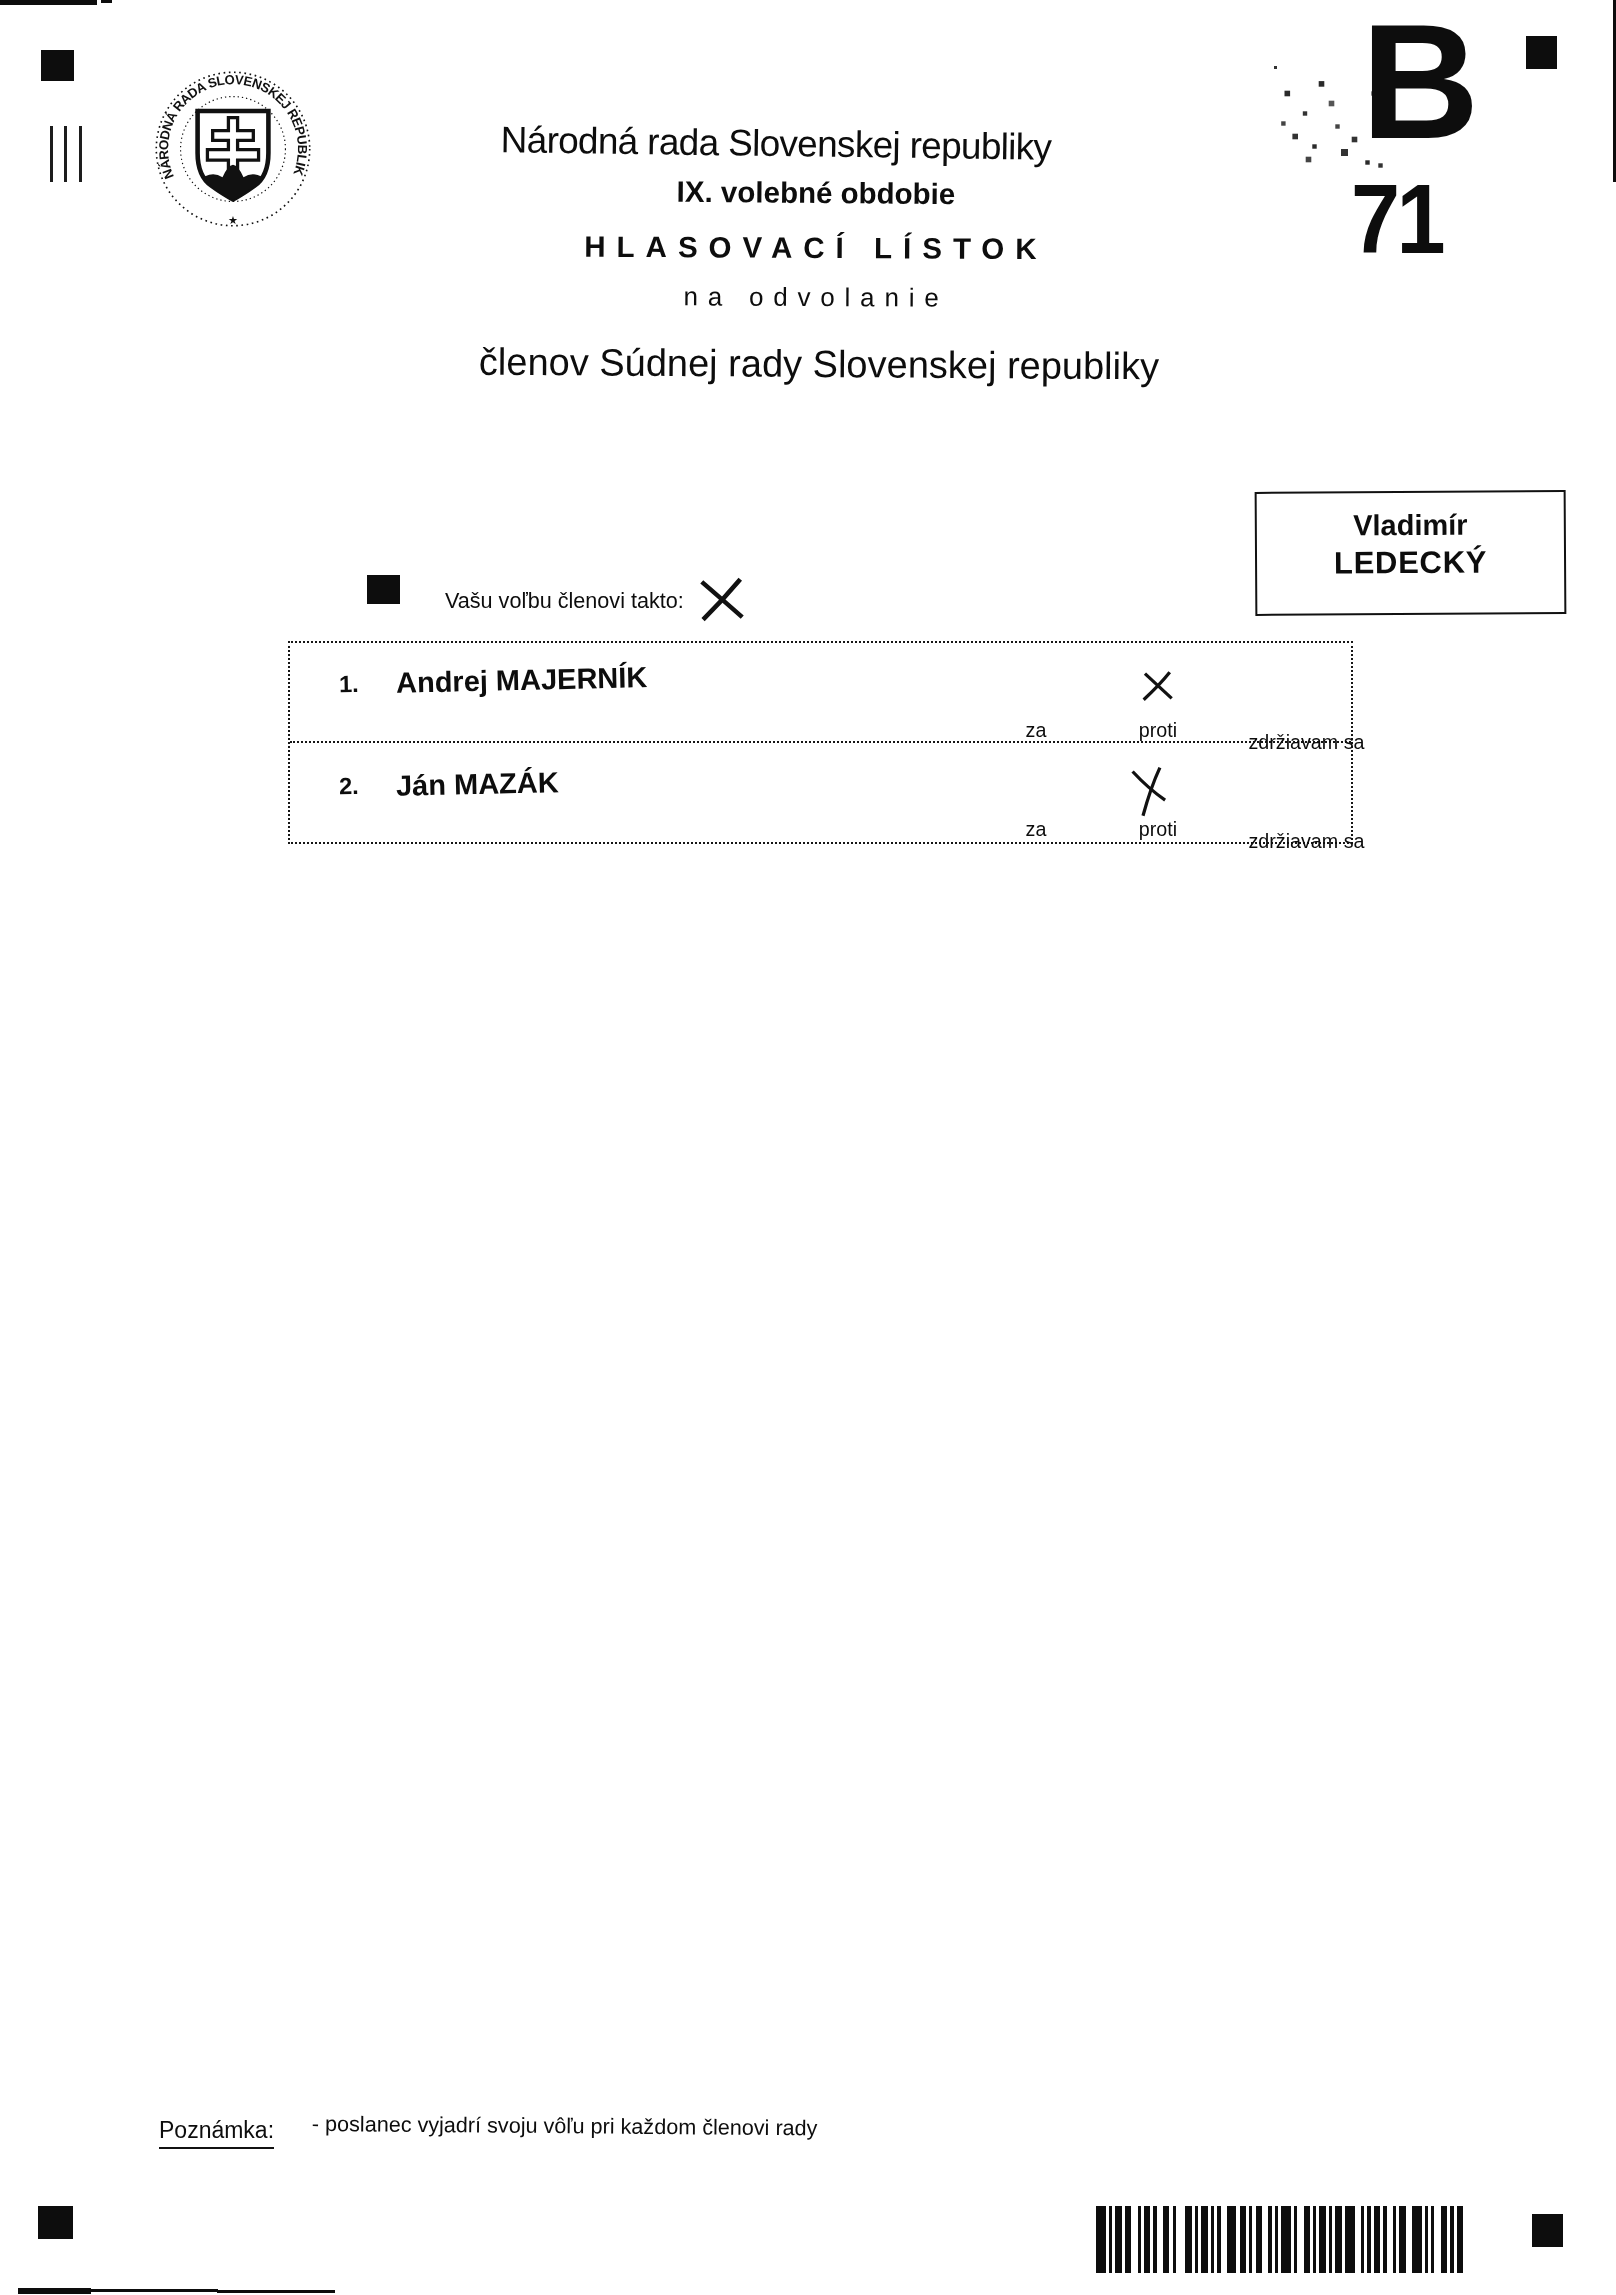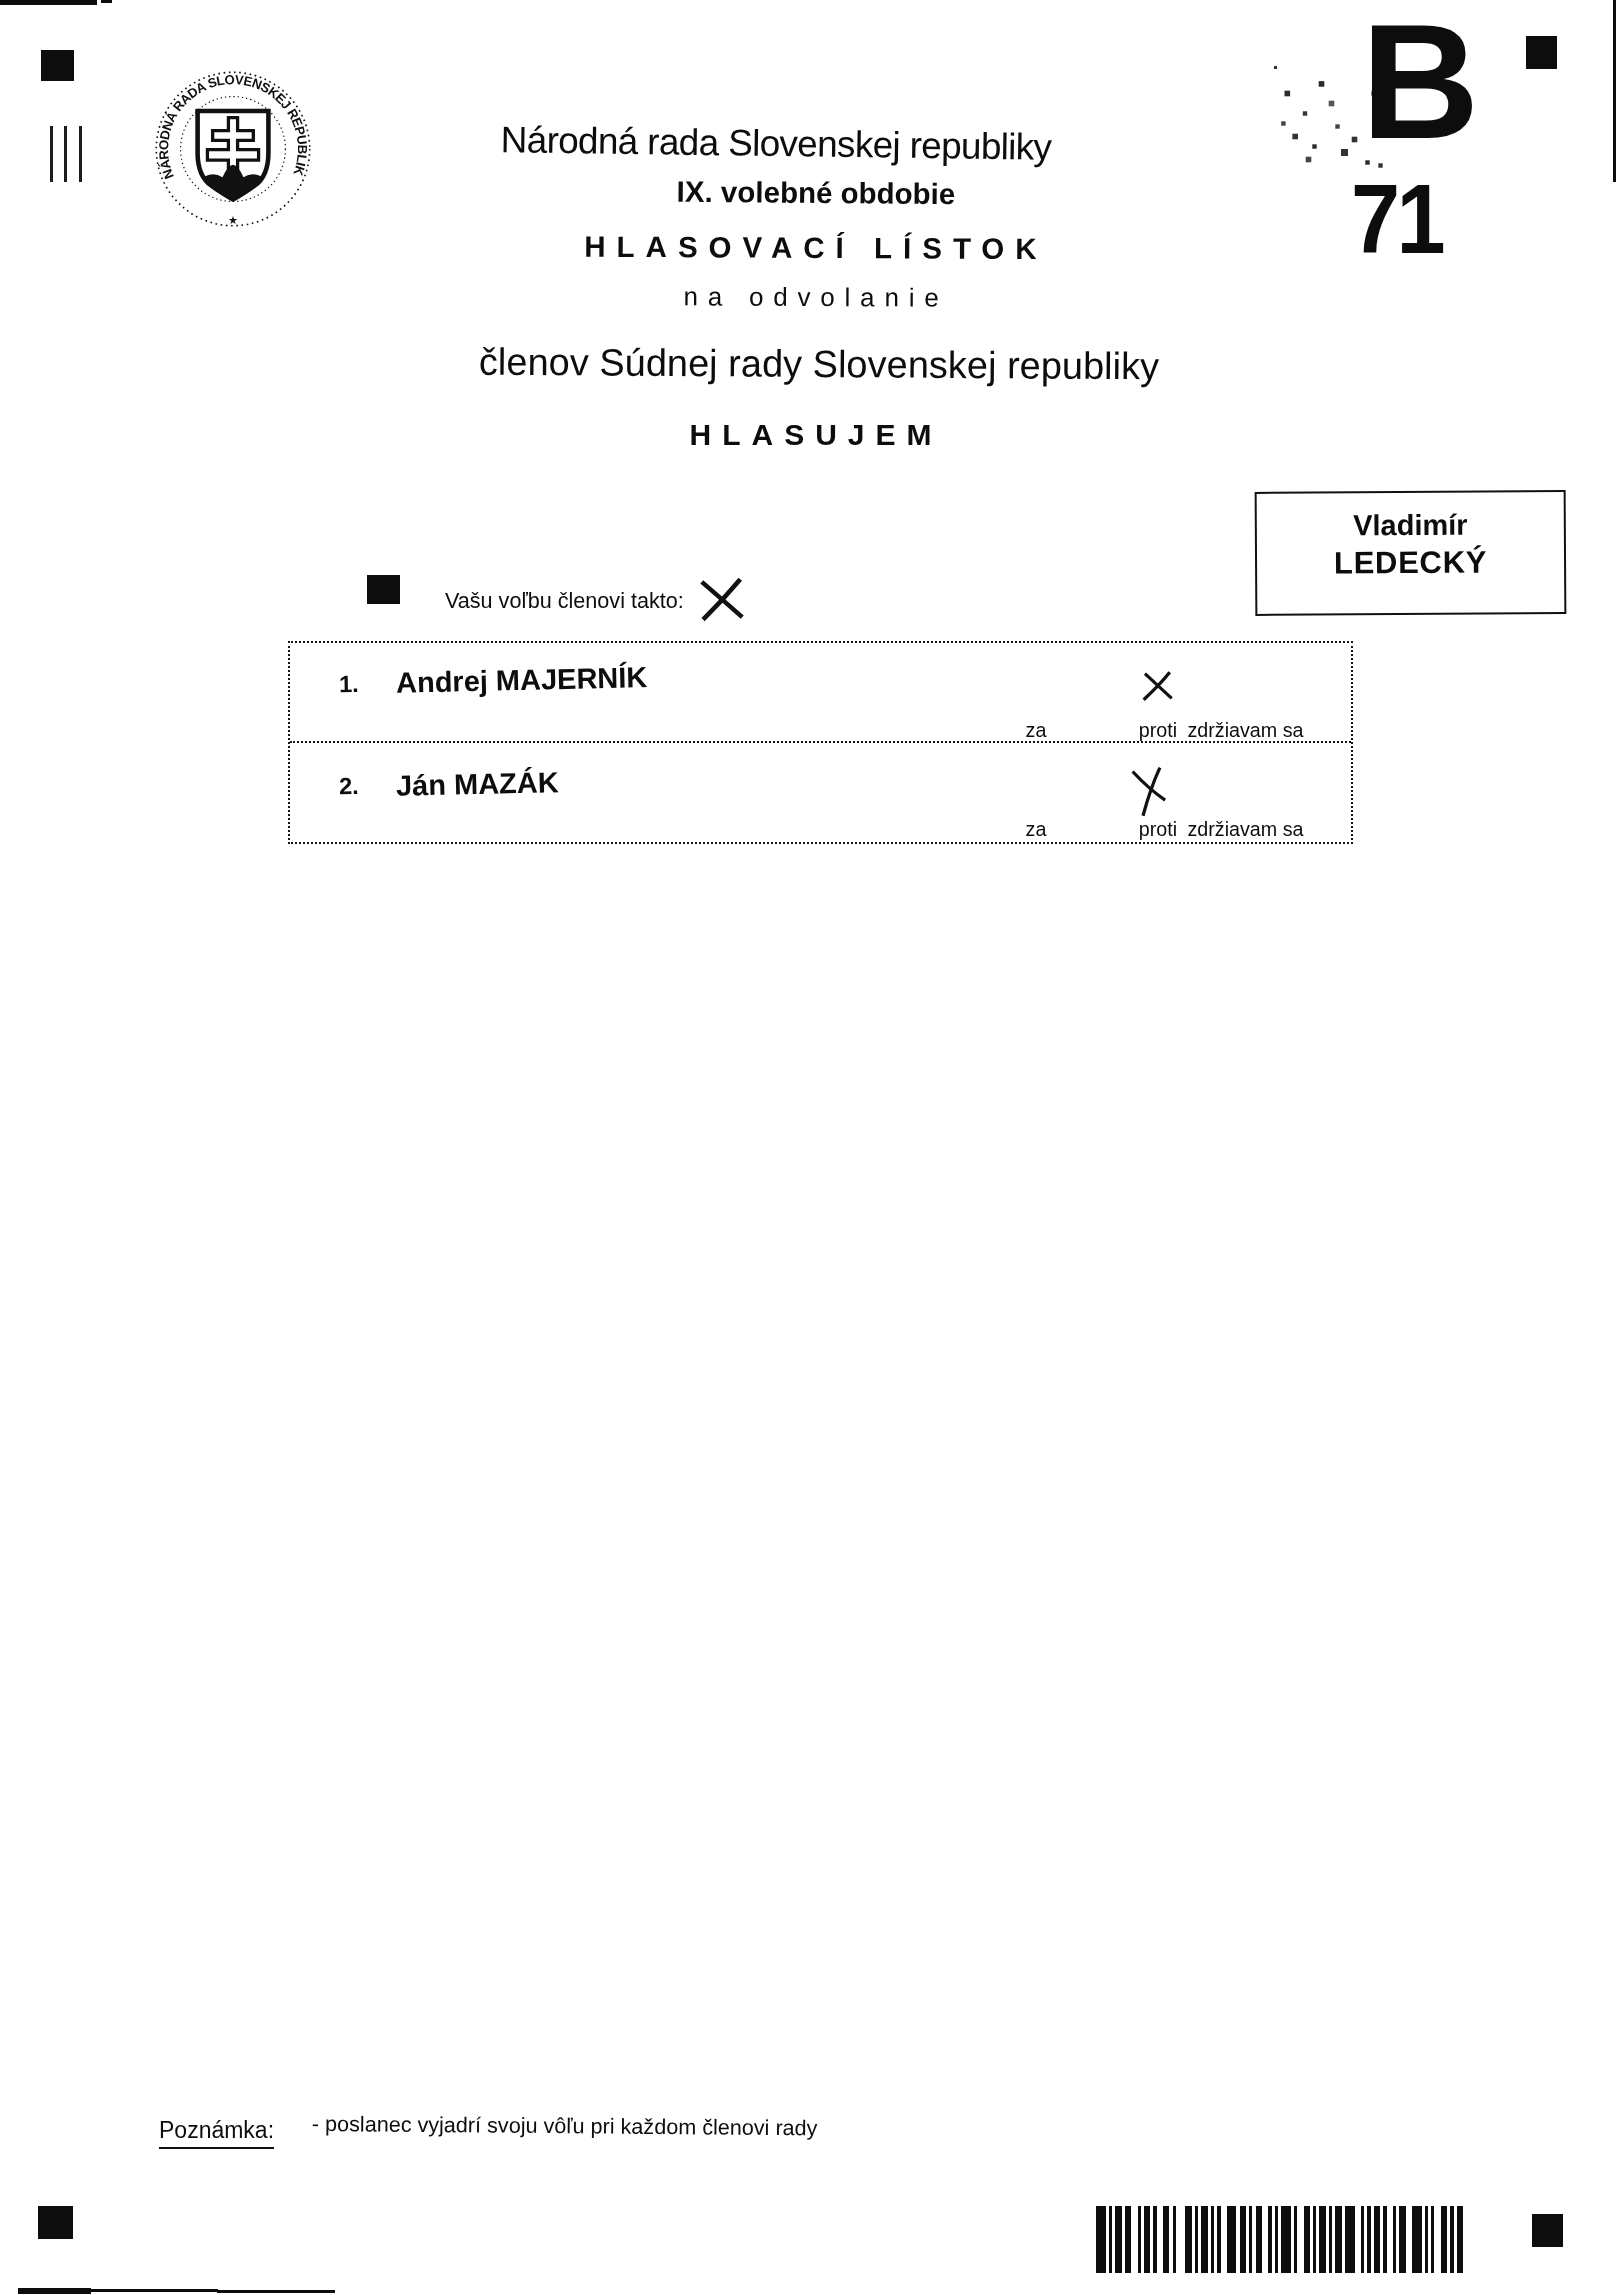--- a/index.html
+++ b/index.html
@@ -68,21 +68,21 @@
   .row.r1 { border-bottom:2px dotted #161616; }
   .row.r2 { height:100px; }
   .num   { position:absolute; left:49px; font-size:23.6px; font-weight:bold; transform:rotate(-1.2deg); }
   .cname { position:absolute; left:106px; font-size:29px; font-weight:bold; white-space:nowrap; transform:rotate(-1.3deg); }
   .r1 .num   { top:27.5px; } .r1 .cname { top:21px; }
   .r2 .num   { top:30px; } .r2 .cname { top:25px; }
   .opt { position:absolute; font-size:19.7px; text-align:center; }
   .r1 .opt { top:76px; } .r2 .opt { top:75px; }
   .opt-za    { left:713px; width:66px; }
   .opt-proti { left:835px; width:66px; }
-  .opt-zdrz  { left:890px; width:131px; }
+  .opt-zdrz  { left:951px; width:131px;margin-top:12px; }
   .vote-x { position:absolute; }
   .r1 .vote-x { left:851px; top:28px; width:34px; height:30px; }
   .r2 .vote-x { left:836px; top:22px; width:47px; height:52px; }
 
   
   .fn-label { position:absolute; left:159px; top:2117px; font-size:23px;
               border-bottom:2px solid #111; padding-bottom:3.3px; }
   .fn-text  { position:absolute; left:312px; top:2111px; font-size:21.6px; white-space:nowrap;
               transform:rotate(0.5deg); transform-origin:left top; }
 
@@ -130,21 +130,20 @@
     <g clip-path="url(#shieldClip)">
       <path d="M 64 202 V 176 Q 86 152 106 165 Q 114 147 122 146 Q 130 147 138 165 Q 158 152 180 176 V 202 Z" fill="#111"></path>
     </g>
   </svg>
 
   <div class="hline h-org">Národná rada Slovenskej republiky</div>
   <div class="hline h-term">IX. volebné obdobie</div>
   <div class="hline h-title">HLASOVACÍ LÍSTOK</div>
   <div class="hline h-subtitle">na odvolanie</div>
   <div class="hline h-subject">členov Súdnej rady Slovenskej republiky</div>
-  <div class="hline h-vote">HLASUJEM</div>
 
   <div class="b-letter">B</div>
   <div class="b-number">71</div>
 
   <div class="voter-box">
     <div class="l1">Vladimír</div>
     <div class="l2">LEDECKÝ</div>
   </div>
 
   <div class="sq instr-sq"></div>

